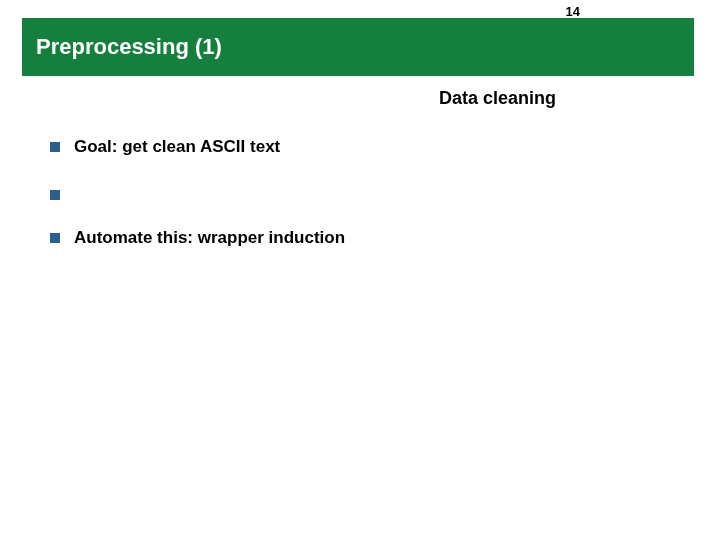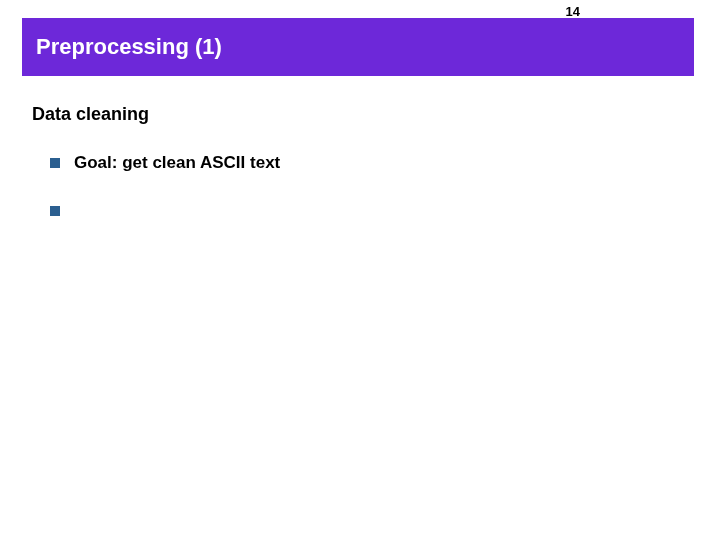--- a/index.html
+++ b/index.html
@@ -10,49 +10,50 @@
     font-family: Arial, Helvetica, sans-serif;
     background: #ffffff;
     color: #000000;
     overflow: hidden;
   }
   .slide {
     position: relative;
     width: 588px;
     height: 540px;
     background: #ffffff;
+    text-align: right;
   }
   .page-number {
     position: absolute;
     top: 4px;
     right: 8px;
     font-size: 13px;
     font-weight: bold;
     color: #000000;
   }
   .title-bar {
     position: absolute;
     top: 18px;
     left: 22px;
     width: 672px;
     height: 58px;
-    background: #6d28d9;
+    background: #15803d;
     display: flex;
     align-items: center;
     padding-left: 14px;
     box-sizing: border-box;
   }
   .title-bar .title {
     color: #ffffff;
     font-size: 22px;
     font-weight: bold;
   }
   .body {
     position: absolute;
-    top: 104px;
+    top: 88px;
     left: 32px;
     right: 32px;
   }
   .body .heading {
     font-size: 18px;
     font-weight: bold;
     margin-bottom: 14px;
   }
   .bullet-list {
     list-style: none;
@@ -105,17 +106,21 @@
   <div class="body">
     <div class="heading">Data cleaning</div>
     <ul class="bullet-list">
       <li>
         <span class="sq"></span>
         <span>Goal: get clean ASCII text</span>
       </li>
       <li>
         <span class="sq"></span>
       </li>
+      <li>
+        <span class="sq"></span>
+        <span>Automate this: wrapper induction</span>
+      </li>
     </ul>
   </div>
 
 
 </div>
 
 </body></html>

